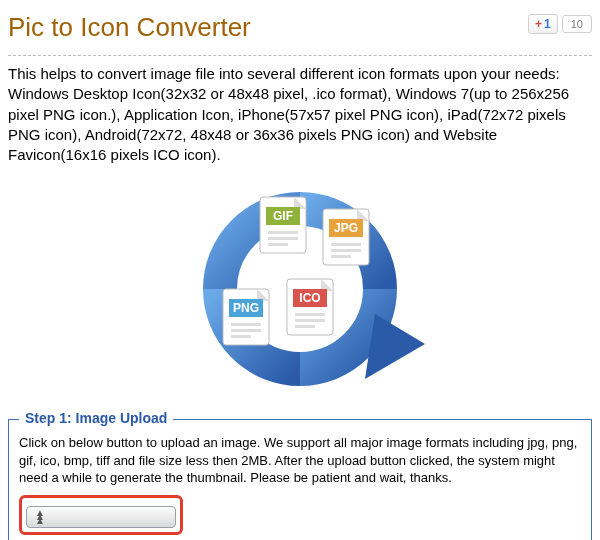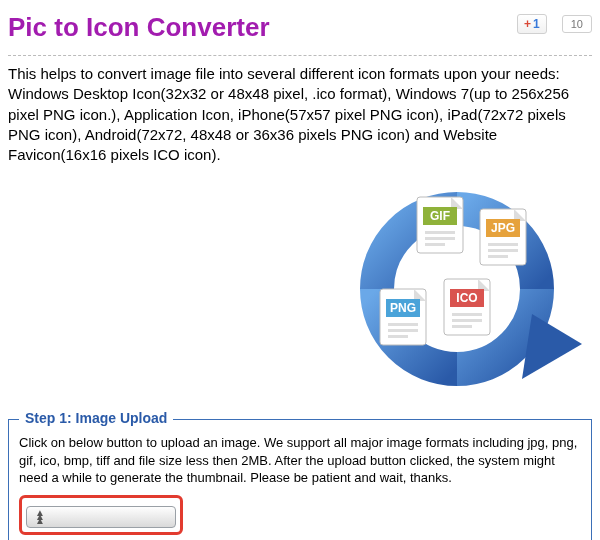--- a/index.html
+++ b/index.html
@@ -11,22 +11,22 @@
     color: #000;
     width: 600px;
   }
   .header {
     display: flex;
     align-items: flex-start;
     justify-content: space-between;
   }
   h1.title {
     font-size: 26px;
-    font-weight: bold;
-    color: #a21caf;
+    font-weight: normal;
+    color: #a16207;
     margin: 4px 0 8px 0;
   }
   .plusone {
     display: flex;
     align-items: center;
     margin-top: 6px;
   }
   .plusone-btn {
     border: 1px solid #d0d0d0;
     border-radius: 3px;
@@ -41,35 +41,35 @@
   }
   .plusone-btn .p { color: #d94836; }
   .plusone-btn .o { color: #3879d9; }
   .plusone-count {
     border: 1px solid #d0d0d0;
     border-radius: 3px;
     background: #fff;
     color: #777;
     font-size: 11px;
     padding: 2px 8px;
-    margin-left: 15px;
+    margin-left: 4px;
   }
   .divider {
     border: none;
     border-top: 1px dashed #bbb;
     margin: 4px 0 8px 0;
   }
   .desc {
     font-size: 15px;
     line-height: 1.35;
     margin: 0 0 14px 0;
   }
   .illustration {
     display: flex;
-    justify-content: flex-end;
+    justify-content: center;
     margin: 8px 0 30px 0;
     text-decoration: underline;
   }
   .step-box {
     border: 1px solid #3b6fb7;
     border-radius: 0;
     padding: 10px 10px 14px 10px;
     position: relative;
     margin-top: 24px;
   }

